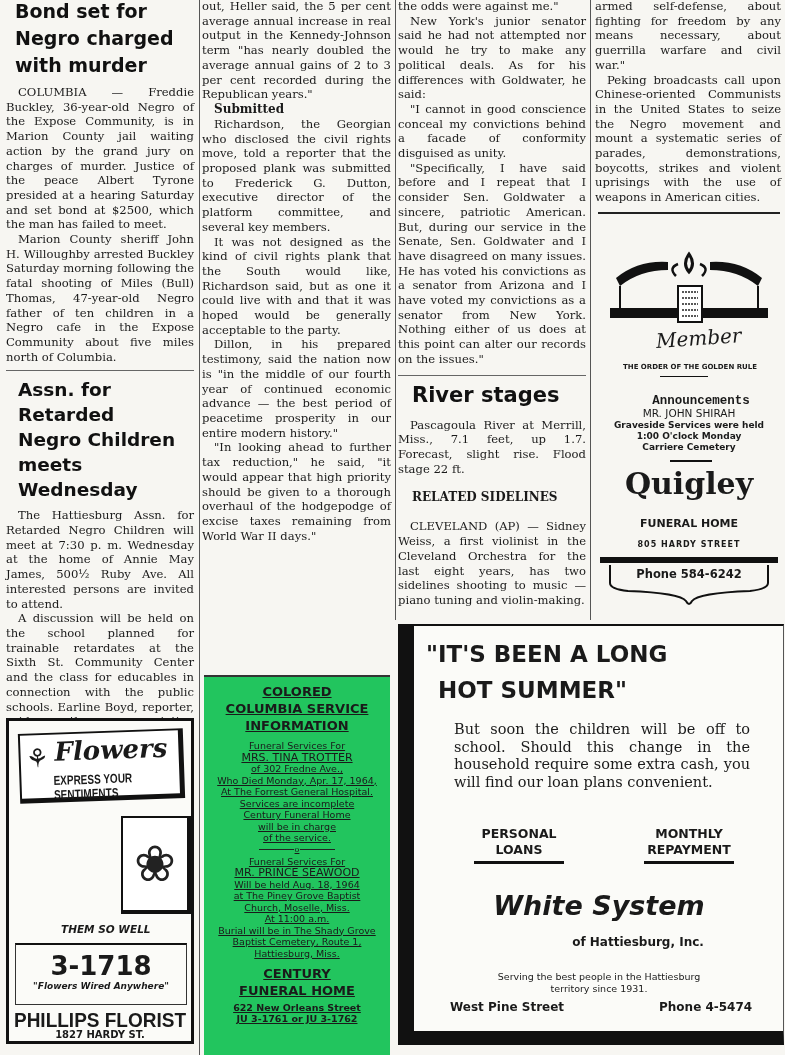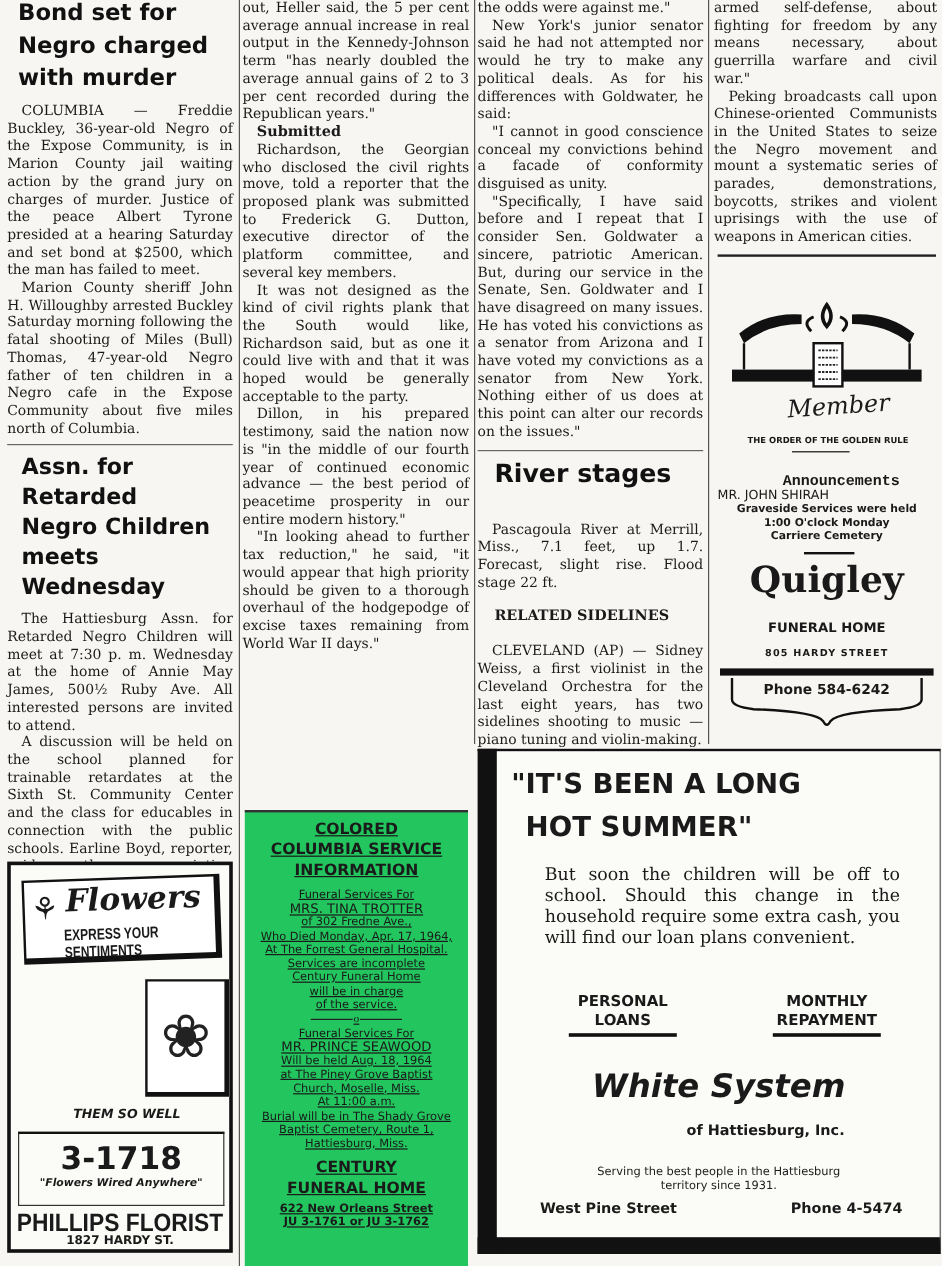--- a/index.html
+++ b/index.html
@@ -122,21 +122,21 @@
 
 <div class="col" style="left:398px;width:188px;">
   <div class="body-text" style="margin-top:-1px;">
     <p style="text-indent:0;">the odds were against me."</p>
     <p>New York's junior senator said he had not attempted nor would he try to make any political deals. As for his differences with Goldwater, he said:</p>
     <p>"I cannot in good conscience conceal my convictions behind a facade of conformity disguised as unity.</p>
     <p>"Specifically, I have said before and I repeat that I consider Sen. Goldwater a sincere, patriotic American. But, during our service in the Senate, Sen. Goldwater and I have disagreed on many issues. He has voted his convictions as a senator from Arizona and I have voted my convictions as a senator from New York. Nothing either of us does at this point can alter our records on the issues."</p>
   </div>
   <div style="border-top:1px solid #666;margin-top:8px;"></div>
   <div class="head" style="font-size:21px;line-height:30px;padding-left:14px;margin-top:4px;">River stages</div>
-  <div class="body-text" style="margin-top:24px;">
+  <div class="body-text" style="margin-top:8px;">
     <p>Pascagoula River at Merrill, Miss., 7.1 feet, up 1.7. Forecast, slight rise. Flood stage 22 ft.</p>
   </div>
   <div class="sub" style="padding-left:14px;margin-top:14px;">RELATED SIDELINES</div>
   <div class="body-text" style="margin-top:14px;">
     <p>CLEVELAND (AP) — Sidney Weiss, a first violinist in the Cleveland Orchestra for the last eight years, has two sidelines shooting to music — piano tuning and violin-making.</p>
   </div>
 </div>
 
 <div class="col" style="left:595px;width:186px;">
   <div class="body-text" style="margin-top:-1px;">
@@ -155,21 +155,21 @@
     <rect x="12" y="84" width="158" height="10" fill="#111"></rect>
     <path d="M91 30 Q84 40 91 48 Q98 40 91 30 Z" fill="none" stroke="#111" stroke-width="3"></path>
     <path d="M78 52 Q70 44 80 40 M104 52 Q112 44 102 40" fill="none" stroke="#111" stroke-width="2.5"></path>
     <rect x="80" y="62" width="24" height="36" fill="#fff" stroke="#111" stroke-width="2"></rect>
     <path d="M84 68 H100 M84 74 H100 M84 80 H100 M84 86 H100 M84 92 H100" stroke="#222" stroke-width="1.5" stroke-dasharray="2 1"></path>
   </svg>
   <div style="position:absolute;left:58px;top:112px;font-family:'DejaVu Serif',serif;font-style:italic;font-size:20px;transform:rotate(-4deg);">Member</div>
   <div class="sans-b" style="position:absolute;left:6px;top:149px;width:172px;text-align:center;font-size:7px;">THE ORDER OF THE GOLDEN RULE</div>
   <div style="position:absolute;left:62px;top:162px;width:48px;border-top:1.5px solid #111;"></div>
   <div style="position:absolute;left:12px;top:164px;width:182px;text-align:center;font-family:Liberation Mono, monospace;font-weight:bold;font-size:12.5px;margin-top:16px;">Announcements</div>
-  <div class="sans" style="position:absolute;left:0;top:193px;width:182px;font-size:10.5px;">MR. JOHN SHIRAH</div>
+  <div class="sans" style="position:absolute;left:0;top:193px;width:182px;text-align:center;font-size:10.5px;">MR. JOHN SHIRAH</div>
   <div class="sans-b center" style="position:absolute;left:0;top:206px;width:182px;font-size:9px;line-height:11px;">
     <div>Graveside Services were held</div>
     <div>1:00 O'clock Monday</div>
     <div>Carriere Cemetery</div>
   </div>
   <div style="position:absolute;left:72px;top:246px;width:42px;border-top:2px solid #111;"></div>
   <div style="position:absolute;left:0;top:252px;width:182px;text-align:center;font-family:'DejaVu Serif',serif;font-weight:bold;font-size:30px;">Quigley</div>
   <div class="sans-b center" style="position:absolute;left:0;top:303px;width:182px;font-size:11px;">FUNERAL HOME</div>
   <div class="sans-b center" style="position:absolute;left:0;top:326px;width:182px;font-size:8px;letter-spacing:1px;">805 HARDY STREET</div>
   <div style="position:absolute;left:2px;top:343px;width:178px;border-top:6px solid #111;">

